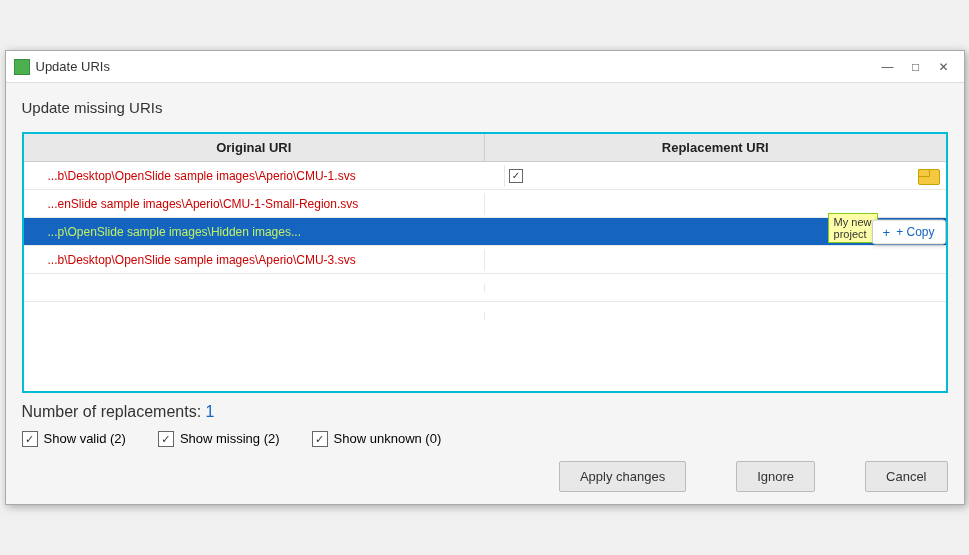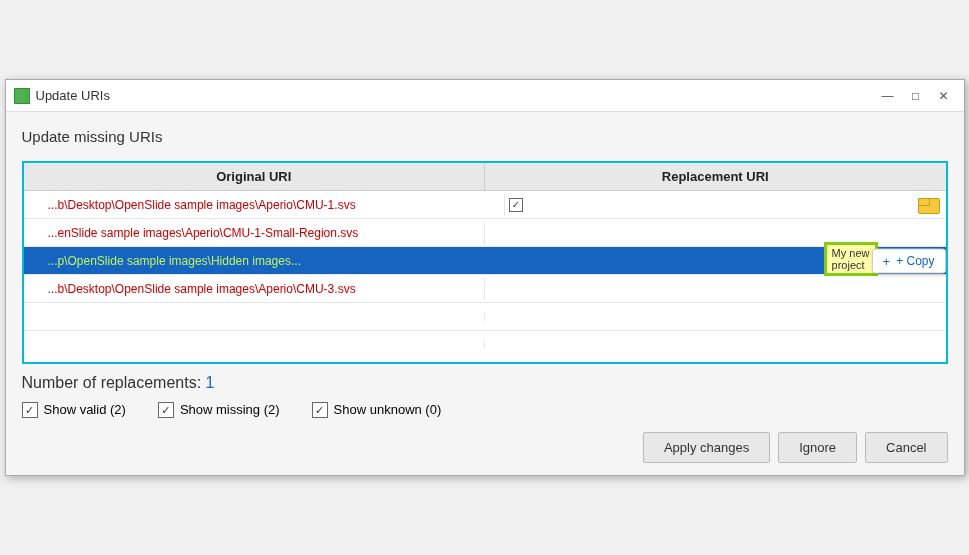--- a/index.html
+++ b/index.html
@@ -8,21 +8,21 @@
       font-size: 13px;
       background: #f0f0f0;
       display: flex;
       align-items: center;
       justify-content: center;
       width: 969px;
       height: 555px;
     }
     .window {
       width: 960px;
-      height: 397px;
+      height: 455px;
       background: #f5f5f5;
       border: 1px solid #aaa;
       box-shadow: 2px 2px 8px rgba(0,0,0,0.3);
       display: flex;
       flex-direction: column;
     }
     .titlebar {
       background: #ffffff;
       height: 32px;
       display: flex;
@@ -238,20 +238,21 @@
       padding-top: 4px;
     }
     .btn {
       padding: 7px 20px;
       font-size: 13px;
       border: 1px solid #bbb;
       background: #e8e8e8;
       cursor: pointer;
       border-radius: 2px;
       color: #333;
+      margin-left: 42px;
     }
     .btn.primary {
       background: #e8e8e8;
     }
   </style>
 </head>
 <body>
 
 <div class="window">
 
@@ -292,21 +293,21 @@
           <div class="table-cell">
             <span>...enSlide sample images\Aperio\CMU-1-Small-Region.svs</span>
           </div>
           <div class="table-cell"></div>
         </div>
 
         <div class="table-row selected" style="position:relative;">
           <div class="table-cell" style="position:relative; overflow:visible;">
             <span style="color:#bef264;">...p\OpenSlide sample images\Hidden images...</span>
             
-            <div class="project-tooltip" style="position:absolute; right:68px; top:-8px; background:#ffffaa; border:3px solid #84cc16; padding:2px 5px; font-size:11px; color:#333; z-index:5;">
+            <div class="project-tooltip" style="position:absolute; right:68px; top:-8px; background:#ffffaa; border:1px solid #84cc16; padding:2px 5px; font-size:11px; color:#333; z-index:5;">
               My new<br>project
             </div>
             
             <div class="copy-popup" style="position:absolute; right:0; top:50%; transform:translateY(-50%);">
               <span style="color:#1565c0; font-size:13px;">+</span>
               <span style="margin-left:2px;">+ Copy</span>
             </div>
           </div>
         </div>
 

